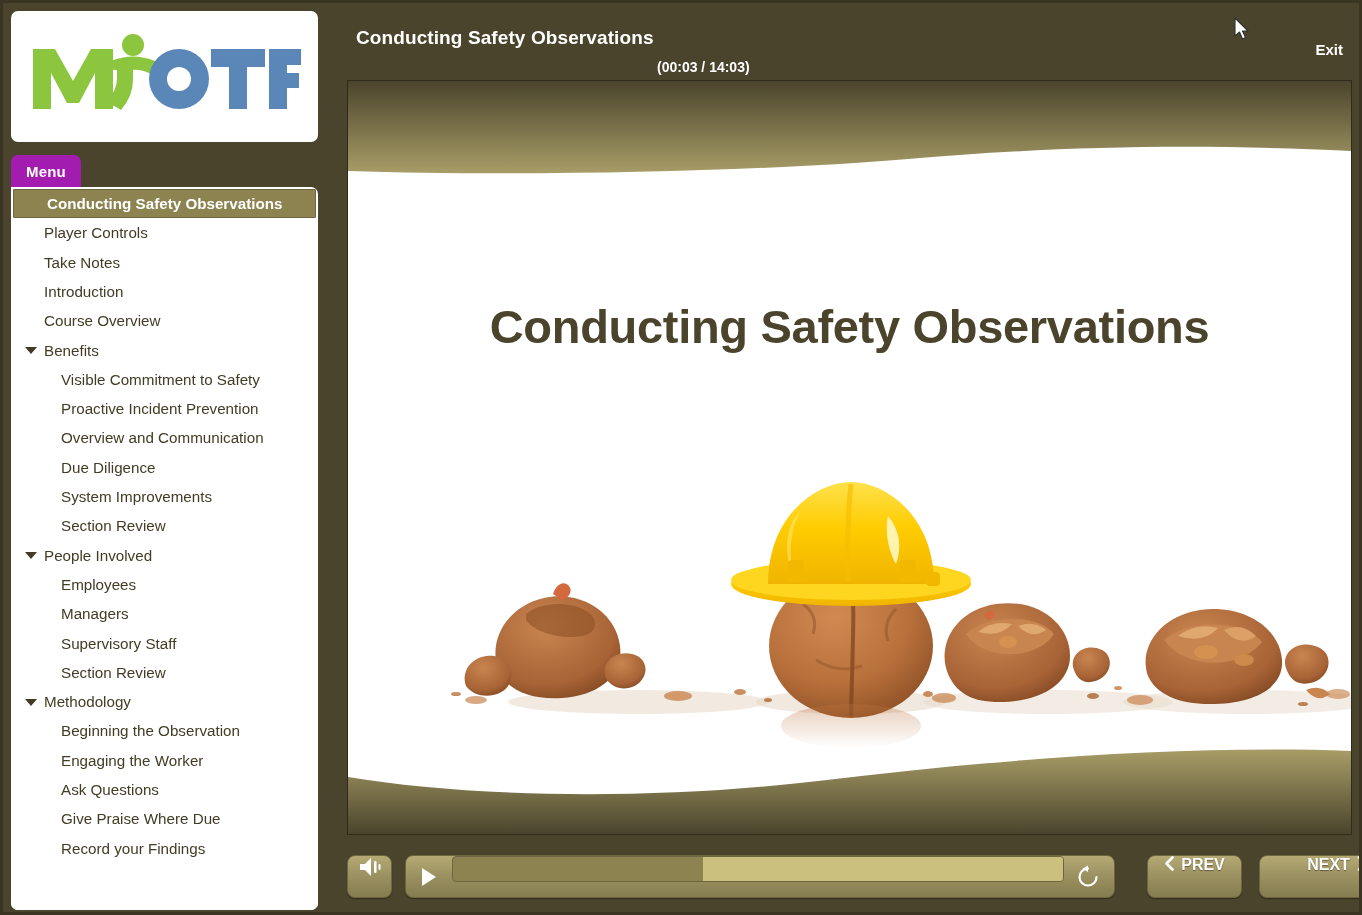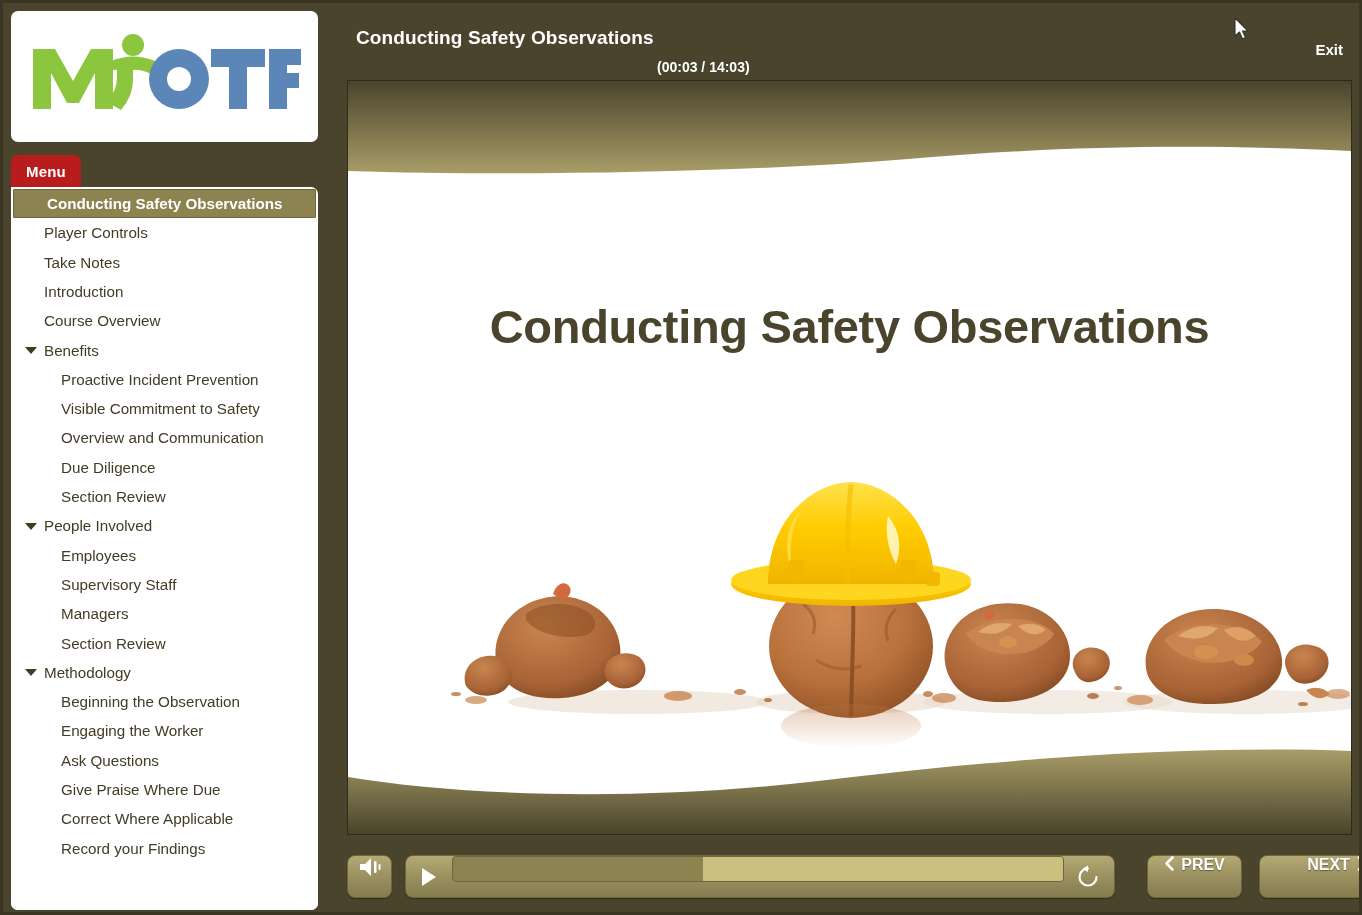--- a/index.html
+++ b/index.html
@@ -25,21 +25,21 @@
     width: 307px; height: 131px;
     background: #ffffff;
     border-radius: 7px;
     display: flex; align-items: center; justify-content: center;
   }
   #logo-svg { display:block; }
 
   #menu-tab {
     position: absolute; left: 8px; top: 152px;
     width: 70px; height: 32px;
-    background: #b91c1c;
+    background: #a21caf;
     border-radius: 7px 7px 0 0;
     display: flex; align-items: center; justify-content: center;
   }
   #menu-tab span {
     color: #ffffff; font-size: 15px; font-weight: bold;
     letter-spacing: .2px;
   }
 
   #menu-panel {
     position: absolute; left: 8px; top: 184px;
@@ -242,68 +242,68 @@
           <span class="mi-label">Introduction</span>
         </div>
         <div class="mi lvl0">
           <span class="mi-label">Course Overview</span>
         </div>
         <div class="mi lvl0">
           <span class="caret"></span>
           <span class="mi-label">Benefits</span>
         </div>
         <div class="mi lvl1">
+          <span class="mi-label">Visible Commitment to Safety</span>
+        </div>
+        <div class="mi lvl1">
           <span class="mi-label">Proactive Incident Prevention</span>
         </div>
         <div class="mi lvl1">
-          <span class="mi-label">Visible Commitment to Safety</span>
-        </div>
-        <div class="mi lvl1">
           <span class="mi-label">Overview and Communication</span>
         </div>
         <div class="mi lvl1">
           <span class="mi-label">Due Diligence</span>
+        </div>
+        <div class="mi lvl1">
+          <span class="mi-label">System Improvements</span>
         </div>
         <div class="mi lvl1">
           <span class="mi-label">Section Review</span>
         </div>
         <div class="mi lvl0">
           <span class="caret"></span>
           <span class="mi-label">People Involved</span>
         </div>
         <div class="mi lvl1">
           <span class="mi-label">Employees</span>
         </div>
         <div class="mi lvl1">
+          <span class="mi-label">Managers</span>
+        </div>
+        <div class="mi lvl1">
           <span class="mi-label">Supervisory Staff</span>
-        </div>
-        <div class="mi lvl1">
-          <span class="mi-label">Managers</span>
         </div>
         <div class="mi lvl1">
           <span class="mi-label">Section Review</span>
         </div>
         <div class="mi lvl0">
           <span class="caret"></span>
           <span class="mi-label">Methodology</span>
         </div>
         <div class="mi lvl1">
           <span class="mi-label">Beginning the Observation</span>
         </div>
         <div class="mi lvl1">
           <span class="mi-label">Engaging the Worker</span>
         </div>
         <div class="mi lvl1">
           <span class="mi-label">Ask Questions</span>
         </div>
         <div class="mi lvl1">
           <span class="mi-label">Give Praise Where Due</span>
-        </div>
-        <div class="mi lvl1">
-          <span class="mi-label">Correct Where Applicable</span>
         </div>
         <div class="mi lvl1">
           <span class="mi-label">Record your Findings</span>
         </div>
       </div>
     <div id="fade-bottom"></div>
   </div>
 </div>
 
 <div id="header">

